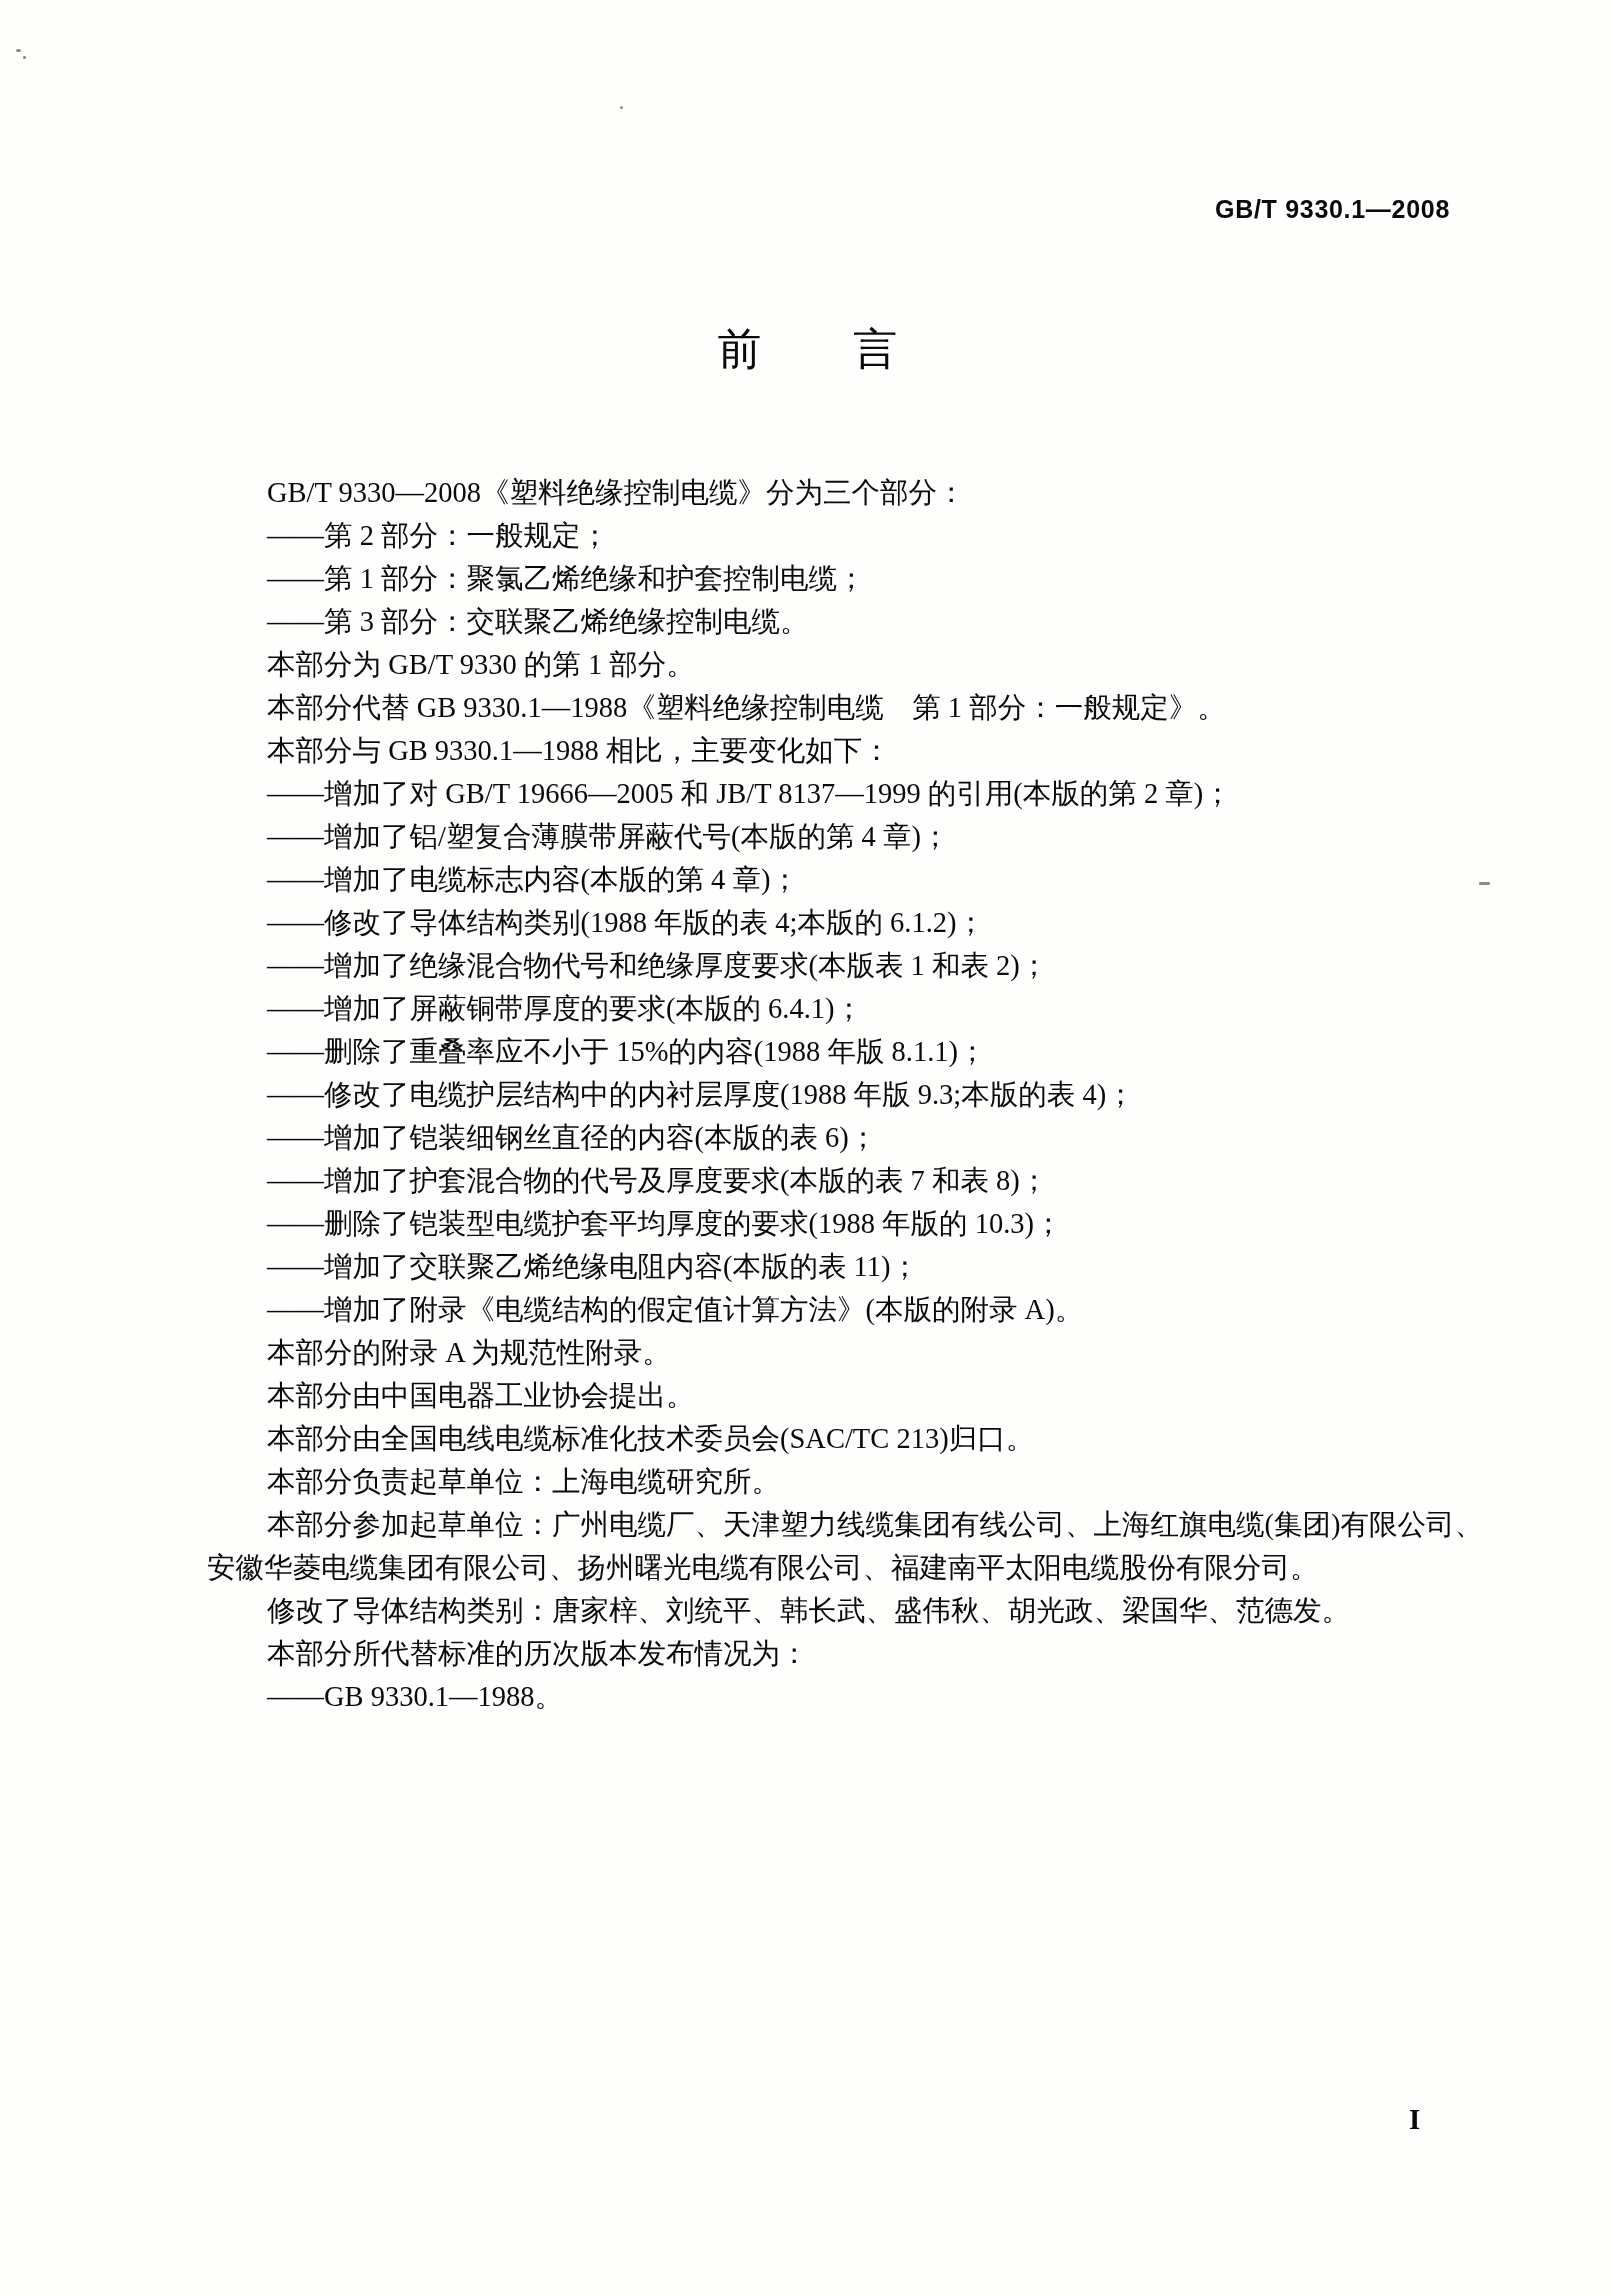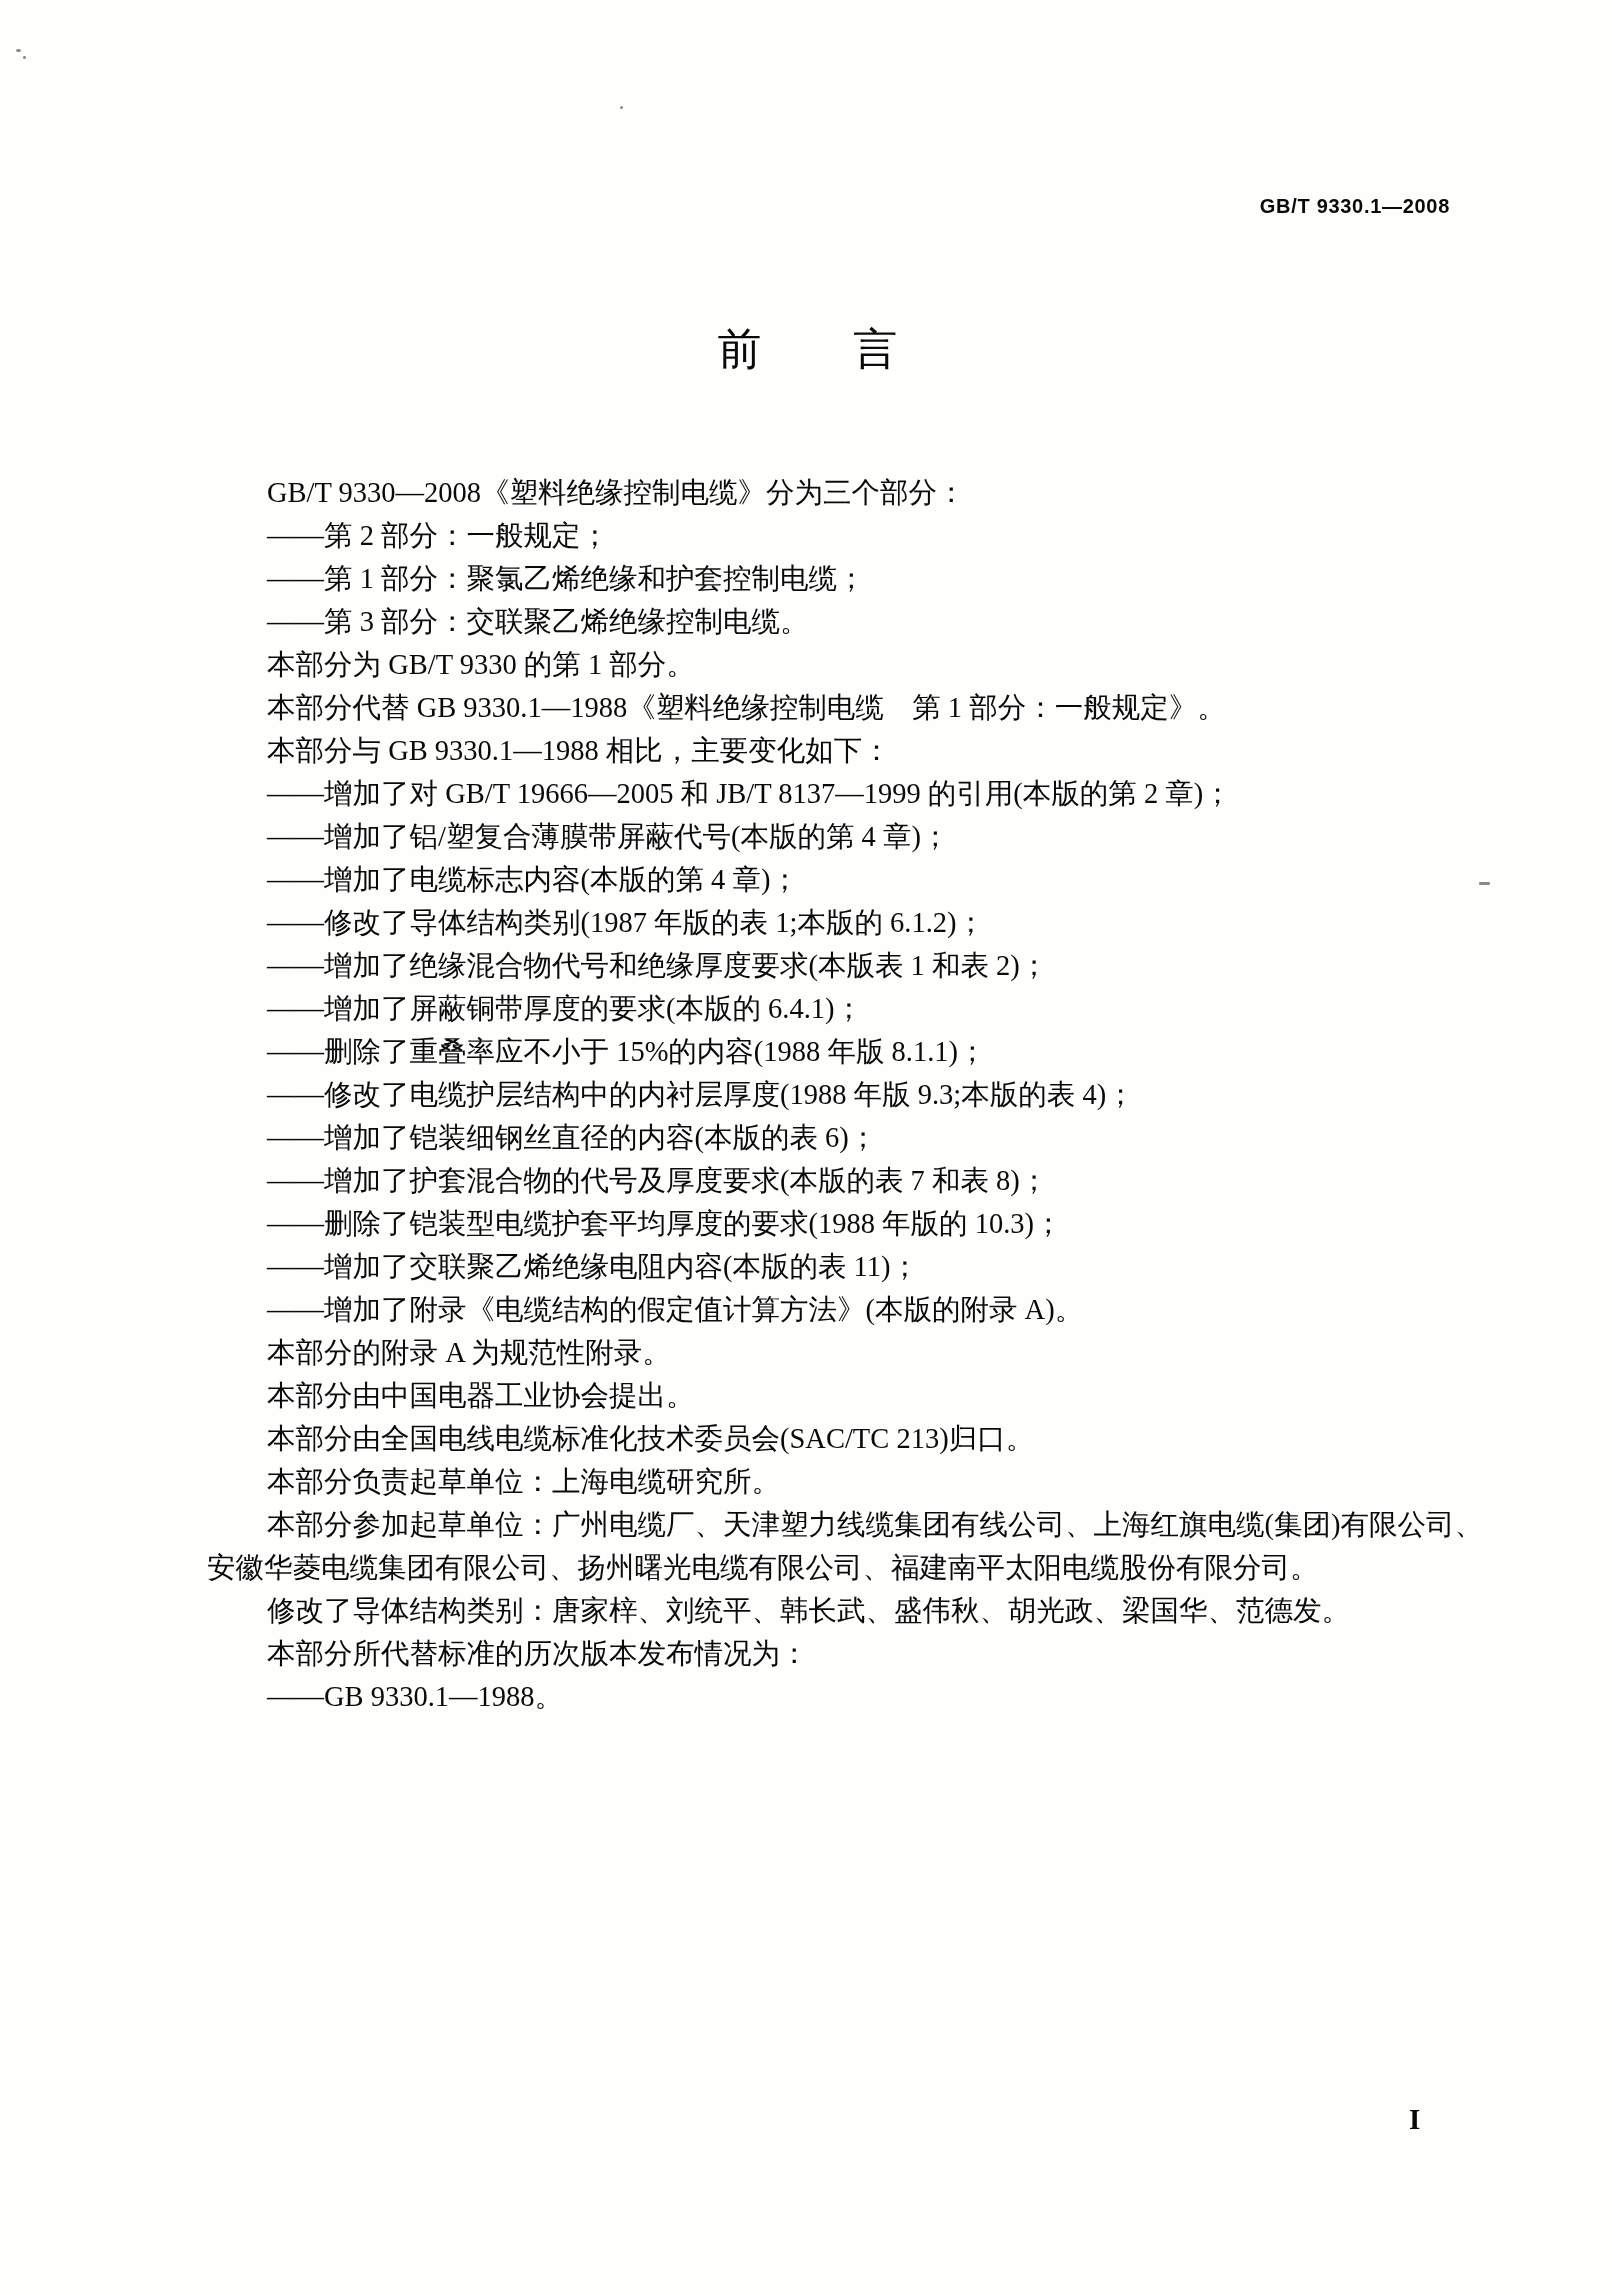--- a/index.html
+++ b/index.html
@@ -15,21 +15,21 @@
     color: #0a0a0a;
     overflow: hidden;
     font-family: "Liberation Serif", "DejaVu Serif", serif;
   }
   .std-number {
     position: absolute;
     top: 195px;
     right: 162px;
     font-family: "Liberation Sans", "DejaVu Sans", sans-serif;
     font-weight: bold;
-    font-size: 20px;
+    font-size: 25px;
     letter-spacing: 0.7px;
     white-space: nowrap;
   }
   .doc-title {
     position: absolute;
     top: 320px;
     left: 179px;
     width: 1258px;
     margin: 0;
     text-align: center;
@@ -81,21 +81,21 @@
       <div class="line indent">GB/T 9330—2008《塑料绝缘控制电缆》分为三个部分：</div>
       <div class="line indent">——第 2 部分：一般规定；</div>
       <div class="line indent">——第 1 部分：聚氯乙烯绝缘和护套控制电缆；</div>
       <div class="line indent">——第 3 部分：交联聚乙烯绝缘控制电缆。</div>
       <div class="line indent">本部分为 GB/T 9330 的第 1 部分。</div>
       <div class="line indent">本部分代替 GB 9330.1—1988《塑料绝缘控制电缆　第 1 部分：一般规定》。</div>
       <div class="line indent">本部分与 GB 9330.1—1988 相比，主要变化如下：</div>
       <div class="line indent">——增加了对 GB/T 19666—2005 和 JB/T 8137—1999 的引用(本版的第 2 章)；</div>
       <div class="line indent">——增加了铝/塑复合薄膜带屏蔽代号(本版的第 4 章)；</div>
       <div class="line indent">——增加了电缆标志内容(本版的第 4 章)；</div>
-      <div class="line indent">——修改了导体结构类别(1987 年版的表 1;本版的 6.1.2)；</div>
+      <div class="line indent">——修改了导体结构类别(1988 年版的表 4;本版的 6.1.2)；</div>
       <div class="line indent">——增加了绝缘混合物代号和绝缘厚度要求(本版表 1 和表 2)；</div>
       <div class="line indent">——增加了屏蔽铜带厚度的要求(本版的 6.4.1)；</div>
       <div class="line indent">——删除了重叠率应不小于 15%的内容(1988 年版 8.1.1)；</div>
       <div class="line indent">——修改了电缆护层结构中的内衬层厚度(1988 年版 9.3;本版的表 4)；</div>
       <div class="line indent">——增加了铠装细钢丝直径的内容(本版的表 6)；</div>
       <div class="line indent">——增加了护套混合物的代号及厚度要求(本版的表 7 和表 8)；</div>
       <div class="line indent">——删除了铠装型电缆护套平均厚度的要求(1988 年版的 10.3)；</div>
       <div class="line indent">——增加了交联聚乙烯绝缘电阻内容(本版的表 11)；</div>
       <div class="line indent">——增加了附录《电缆结构的假定值计算方法》(本版的附录 A)。</div>
       <div class="line indent">本部分的附录 A 为规范性附录。</div>

